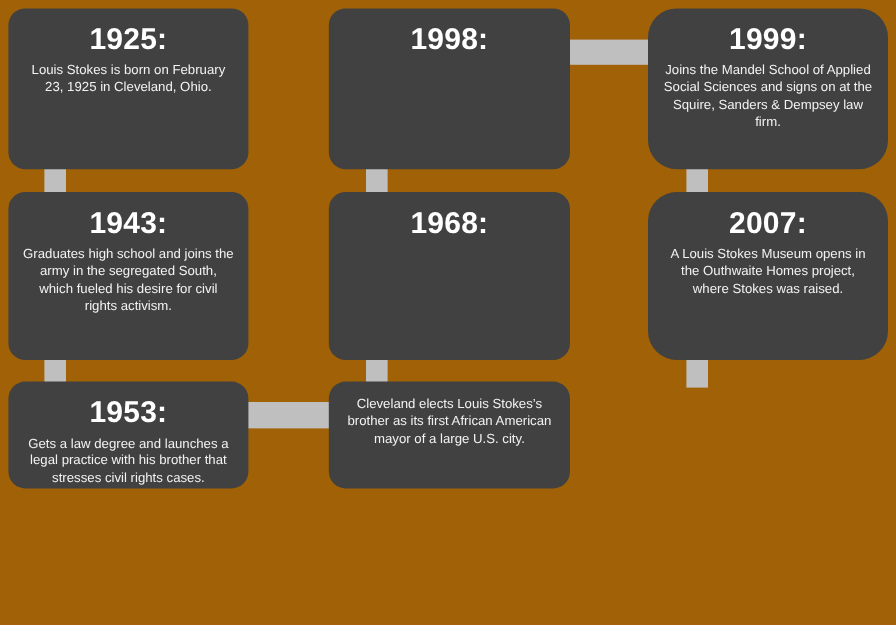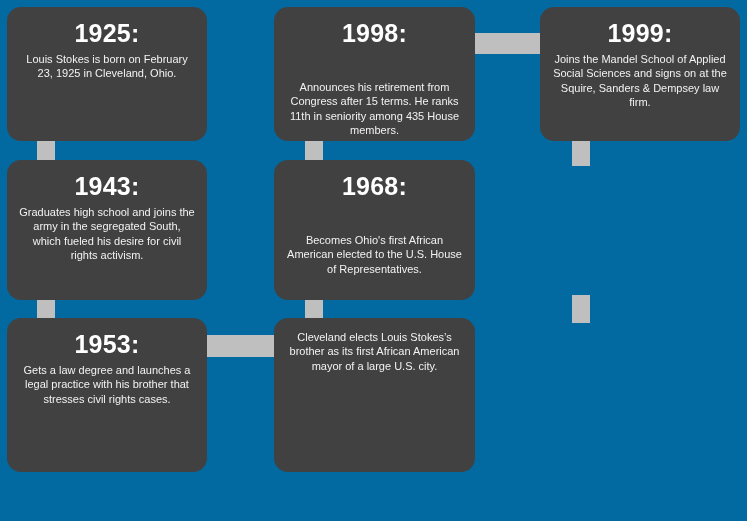--- a/index.html
+++ b/index.html
@@ -10,21 +10,21 @@
     width: 747px;
     height: 521px;
     background: #ffffff;
     font-family: "Liberation Sans", sans-serif;
     overflow: hidden;
   }
   #timeline-canvas {
     position: relative;
     width: 747px;
     height: 521px;
-    background: #0369a1;
+    background: #a16207;
   }
 
   
   .connector {
     position: absolute;
     background: #bfbfbf;
   }
 
   
   .card {
@@ -52,26 +52,26 @@
   .card-body {
     font-size: 11px;
     line-height: 1.3;
     color: #f2f2f2;
     margin: 0;
   }
 
   
   .col-left   { left: 7px;   width: 200px; }
   .col-mid    { left: 274px; width: 201px; gap: 28px; }
-  .col-right  { left: 540px; width: 200px; }
+  .col-right  { left: 540px; width: 200px; border-radius: 24px; }
 
   
   .row-top    { top: 7px;   height: 134px; }
   .row-mid    { top: 160px; height: 140px; }
-  .row-bot    { top: 318px; height: 154px; }
+  .row-bot    { top: 318px; height: 89px; }
 
   .card.row-top    { justify-content: flex-start; padding-top: 12px; }
   .card.row-mid    { justify-content: flex-start; padding-top: 12px; align-items: center; }
   .card.row-bot    { justify-content: flex-start; padding-top: 12px; }
 </style>
 </head>
 <body>
 
 <div id="timeline-canvas">
 
@@ -84,38 +84,40 @@
   <div class="connector" style="left:572px; top:136px; width:18px; height:30px;"></div>
   <div class="connector" style="left:572px; top:295px; width:18px; height:28px;"></div>
 
   <div class="card col-left row-top">
     <div class="card-year">1925:</div>
     <div class="card-body">Louis Stokes is born on February 23, 1925 in Cleveland, Ohio.</div>
   </div>
 
   <div class="card col-mid row-top">
     <div class="card-year">1998:</div>
-    <div class="card-body">Announces his retirement from Congress after 15 terms. He ranks 11th in seniority among 435 House members.</div>
   </div>
 
   <div class="card col-right row-top">
     <div class="card-year">1999:</div>
     <div class="card-body">Joins the Mandel School of Applied Social Sciences and signs on at the Squire, Sanders &amp; Dempsey law firm.</div>
   </div>
 
   <div class="card col-left row-mid">
     <div class="card-year">1943:</div>
     <div class="card-body">Graduates high school and joins the army in the segregated South, which fueled his desire for civil rights activism.</div>
   </div>
 
   <div class="card col-mid row-mid">
     <div class="card-year">1968:</div>
-    <div class="card-body">Becomes Ohio's first African American elected to the U.S. House of Representatives.</div>
   </div>
 
+  <div class="card col-right row-mid">
+    <div class="card-year">2007:</div>
+    <div class="card-body">A Louis Stokes Museum opens in the Outhwaite Homes project, where Stokes was raised.</div>
+  </div>
 
   <div class="card col-left row-bot">
     <div class="card-year">1953:</div>
     <div class="card-body">Gets a law degree and launches a legal practice with his brother that stresses civil rights cases.</div>
   </div>
 
   <div class="card col-mid row-bot">
     <div class="card-body">Cleveland elects Louis Stokes’s brother as its first African American mayor of a large U.S. city.</div>
   </div>
 

